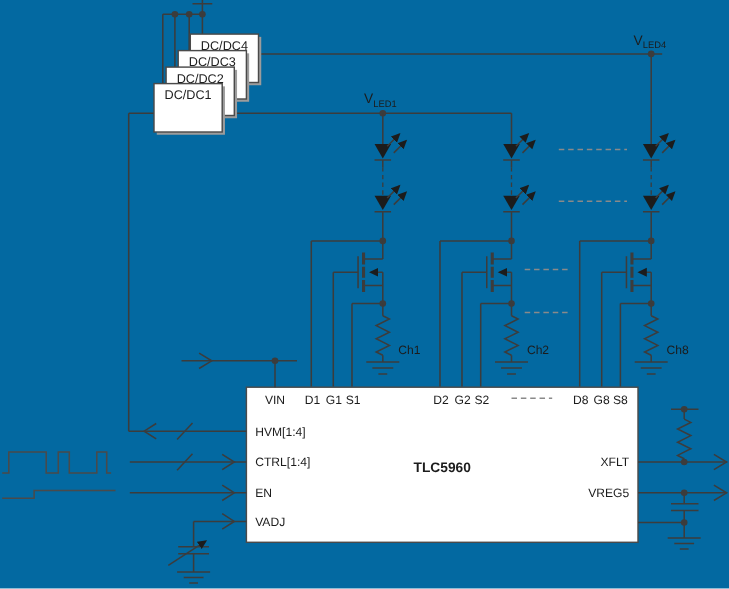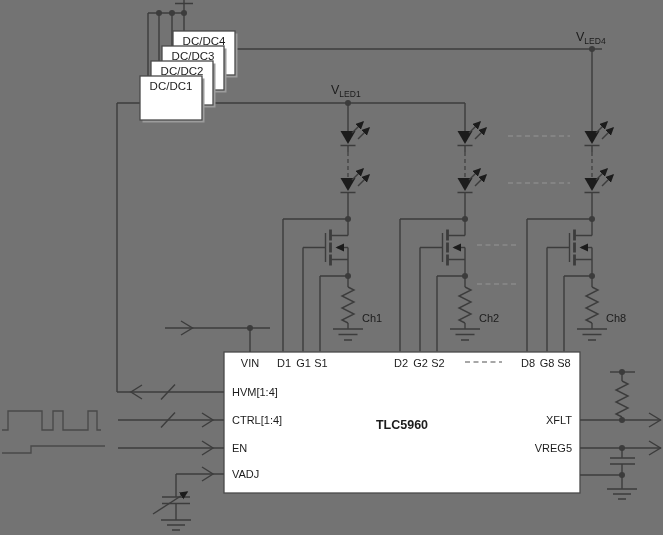--- a/index.html
+++ b/index.html
@@ -1,16 +1,16 @@
 <!DOCTYPE html>
 <html><head>
 <meta charset="utf-8">
 <style>
   html,body{margin:0;padding:0;background:#ffffff;}
-  .page{width:663px;height:535px;position:relative;background:#737373;overflow:hidden;}
+  .page{width:663px;height:535px;position:relative;background:#0369a1;overflow:hidden;}
   svg{display:block;}
   svg text{font-family:"Liberation Sans","DejaVu Sans",sans-serif;fill:#1c1c1c;}
   .w{stroke:#3c3c3c;stroke-width:1.4;fill:none;}
   .wt{stroke:#3c3c3c;stroke-width:2.8;fill:none;}
   .dot{fill:#3c3c3c;stroke:none;}
   .tri{fill:#1c1c1c;stroke:none;}
   .dashg{stroke:#8a8a8a;stroke-width:1.4;fill:none;stroke-dasharray:5,3.5;}
   .dashv{stroke:#3c3c3c;stroke-width:1.2;fill:none;stroke-dasharray:4,3;}
   .box{fill:#ffffff;stroke:#4a4a4a;stroke-width:1.3;}
   .shadow{fill:#9c9c9c;stroke:none;}

